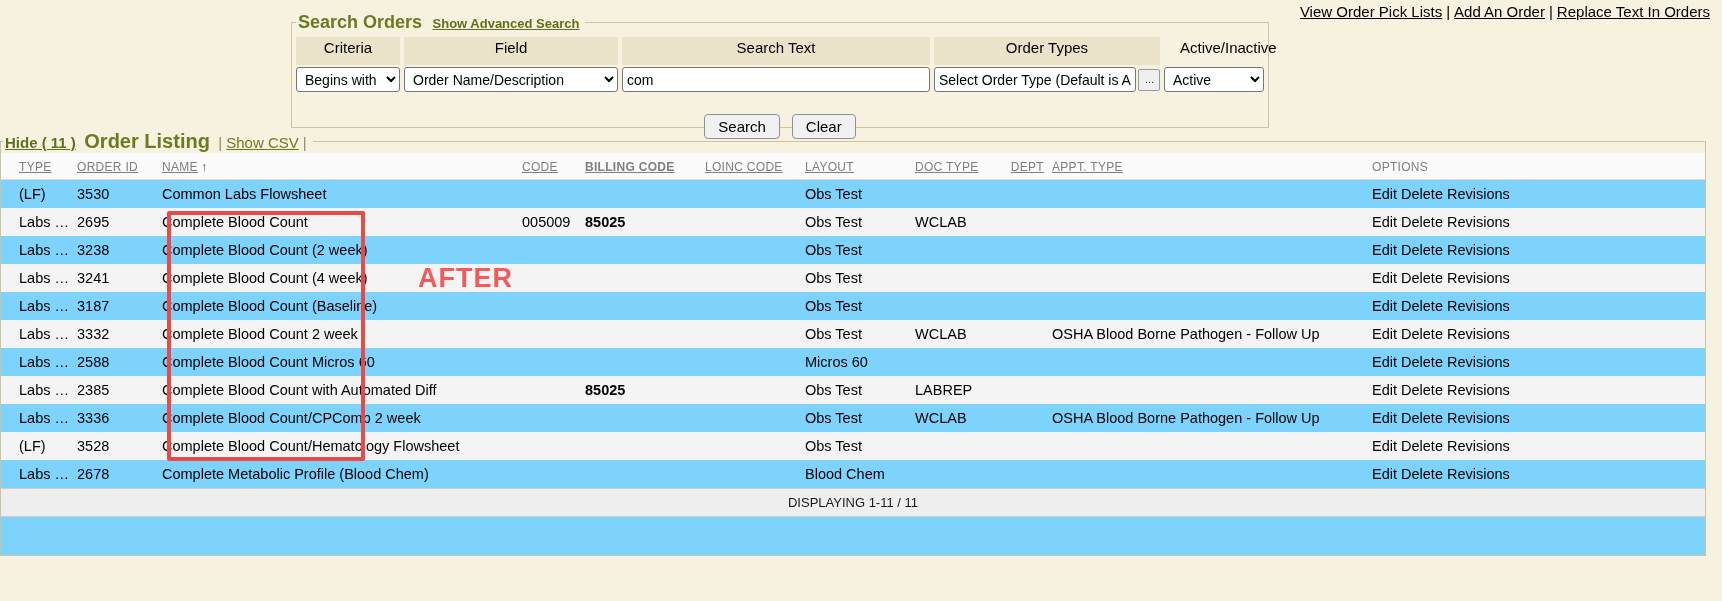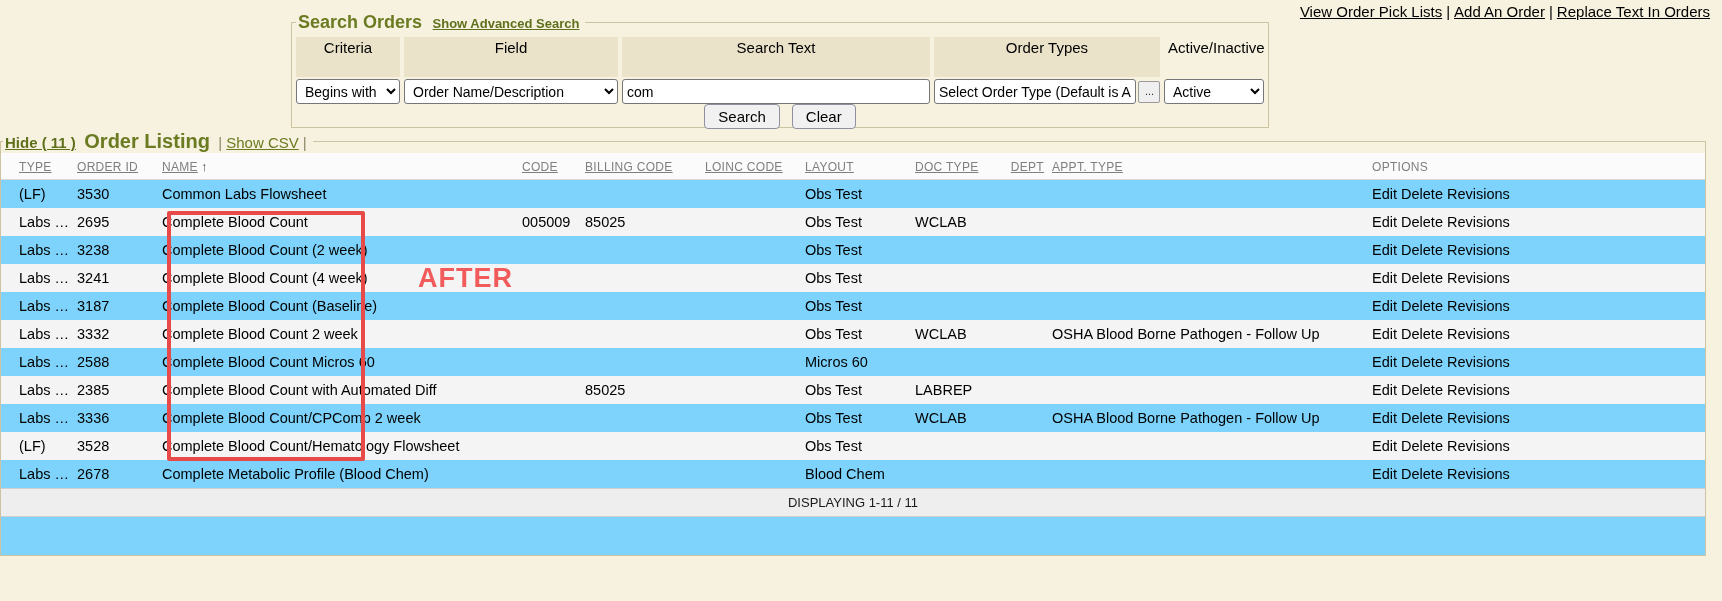--- a/index.html
+++ b/index.html
@@ -27,35 +27,35 @@
   .adv-link { font-size:13px; font-weight:bold; color:#5f701c; text-decoration:underline; margin-left:6px; cursor:pointer; }
 
   .s-row { display:flex; gap:4px; }
   .s-col0 { width:104px; flex:none; }
   .s-col1 { width:214px; flex:none; }
   .s-col2 { width:308px; flex:none; }
   .s-col3 { width:226px; flex:none; }
   .s-col4 { width:100px; flex:none; }
   .s-head { margin-top:2px; }
   .s-head > div {
-    background:#eae3c9; text-align:center; font-size:15px; padding:2px 4px; height:40px;
+    background:#eae3c9; text-align:center; font-size:15px; padding:2px 16px; height:28px;
   }
   .s-head > div.nobg { background:transparent; }
   .s-ctrls { margin-top:2px; align-items:flex-start; }
   .s-ctrls select, .s-ctrls input[type=text] {
     width:100%; height:25px; font-size:14px; font-family:"Liberation Sans",sans-serif;
     border:1px solid #767676; border-radius:3px; background:#fff; padding:0 4px;
   }
   .ordertype-wrap { display:flex; gap:2px; align-items:center; }
   .ordertype-wrap input { flex:1; border-radius:2px; font-size:13.5px; }
   .dots-btn {
     width:22px; height:22px; flex:none; font-size:11px; line-height:1;
     border:1px solid #9a9a9a; background:#efefef; border-radius:2px; cursor:pointer; color:#333;
   }
-  .s-buttons { display:flex; justify-content:center; gap:12px; margin-top:0; }
+  .s-buttons { display:flex; justify-content:center; gap:12px; margin-top:22px; }
   .s-buttons button {
     font-family:"Liberation Sans",sans-serif; font-size:15px; color:#000;
     background:#f1f1f1; border:1px solid #8f8f9d; border-radius:4px;
     padding:3px 13px; cursor:pointer;
   }
 
   
   fieldset.listing-panel {
     position:absolute; left:0; top:130px; width:1706px;
     border:1px solid #cbc3a2; margin:0; padding:0; background:transparent;
@@ -78,21 +78,21 @@
   .sort-icon { color:#4a4a4a; font-weight:bold; margin-left:3px; font-size:13px; text-decoration:none; display:inline-block; }
   table.orders td {
     font-size:14.5px; color:#000; padding:6px 4px; white-space:nowrap;
     overflow:hidden; text-overflow:ellipsis; height:27px;
   }
   table.orders tbody tr:nth-child(even) { background:#f4f4f5; }
   table.orders th:nth-child(1), table.orders td:nth-child(1) { width:72px; padding-left:18px; }
   table.orders th:nth-child(2), table.orders td:nth-child(2) { width:85px; }
   table.orders th:nth-child(3), table.orders td:nth-child(3) { width:360px; }
   table.orders th:nth-child(4), table.orders td:nth-child(4) { width:63px; }
-  table.orders th:nth-child(5), table.orders td:nth-child(5) { width:120px; }
+  table.orders th:nth-child(5), table.orders td:nth-child(5) { width:120px;font-weight:bold; }
   table.orders th:nth-child(6), table.orders td:nth-child(6) { width:100px; }
   table.orders th:nth-child(7), table.orders td:nth-child(7) { width:110px; }
   table.orders th:nth-child(8), table.orders td:nth-child(8) { width:84px; }
   table.orders th:nth-child(9), table.orders td:nth-child(9) { width:53px;text-align:right; }
   table.orders th:nth-child(10), table.orders td:nth-child(10) { width:320px; }
   table.orders th:nth-child(11), table.orders td:nth-child(11) { width:auto; }
   .row-action { color:#000; text-decoration:none; cursor:pointer; }
 
   .listing-footer {
     background:#eeeeee; border-top:1px solid #cfcfcf; border-bottom:1px solid #cfcfcf;

